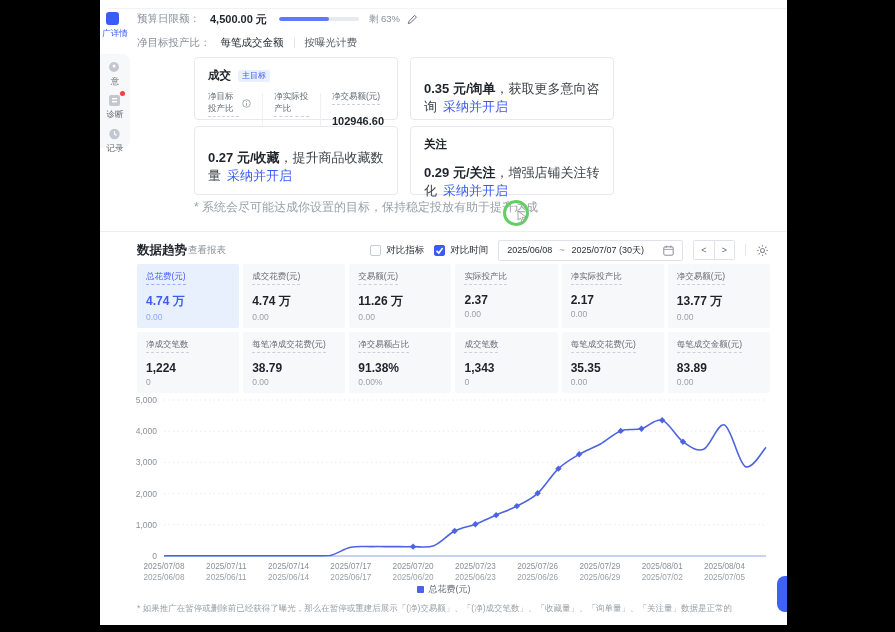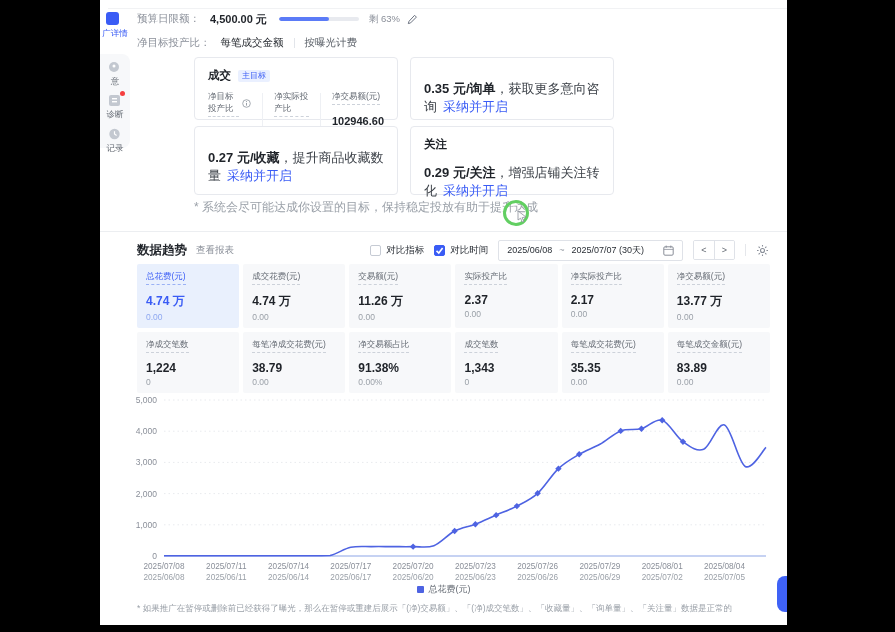--- a/index.html
+++ b/index.html
@@ -49,21 +49,21 @@
 
   
   .click-ring{position:absolute;left:403px;top:200px;width:26px;height:26px;border:3px solid #62cf62;border-radius:50%;}
   .click-ring svg{position:absolute;left:11px;top:7px;}
 
   .section-div{position:absolute;left:0;right:0;top:231px;height:1px;background:#eceef1;}
 
   
   .trend-head{position:absolute;left:37px;right:18px;top:240px;height:20px;display:flex;align-items:center;}
   .trend-title{font-size:12.5px;font-weight:bold;color:#1f2329;}
-  .trend-report{font-size:9.5px;color:#8a8f99;margin-left:9px;cursor:pointer;text-decoration:none;}
+  .trend-report{font-size:9.5px;color:#8a8f99;margin-left:1px;cursor:pointer;text-decoration:none;}
   .trend-controls{margin-left:auto;display:flex;align-items:center;gap:10px;}
   .chk{display:flex;align-items:center;gap:5px;font-size:9.5px;color:#2a2f36;cursor:pointer;}
   .box{width:11px;height:11px;border:1px solid #c6cbd4;border-radius:2px;background:#fff;display:inline-flex;align-items:center;justify-content:center;}
   .box.checked{background:#3a5cf5;border-color:#3a5cf5;}
   .datebox{display:flex;align-items:center;gap:7px;border:1px solid #dfe2e8;border-radius:2px;padding:3px 8px;font-size:9px;color:#2a2f36;cursor:pointer;}
   .dsep{color:#9aa0a8;}
   .datebox svg{margin-left:12px;}
   .pagenav{display:flex;border:1px solid #dfe2e8;border-radius:2px;overflow:hidden;}
   .pagenav button{width:20px;height:18px;border:none;background:#fff;font-size:9px;color:#646a73;cursor:pointer;padding:0;font-family:inherit;}
   .pagenav button + button{border-left:1px solid #dfe2e8;}

